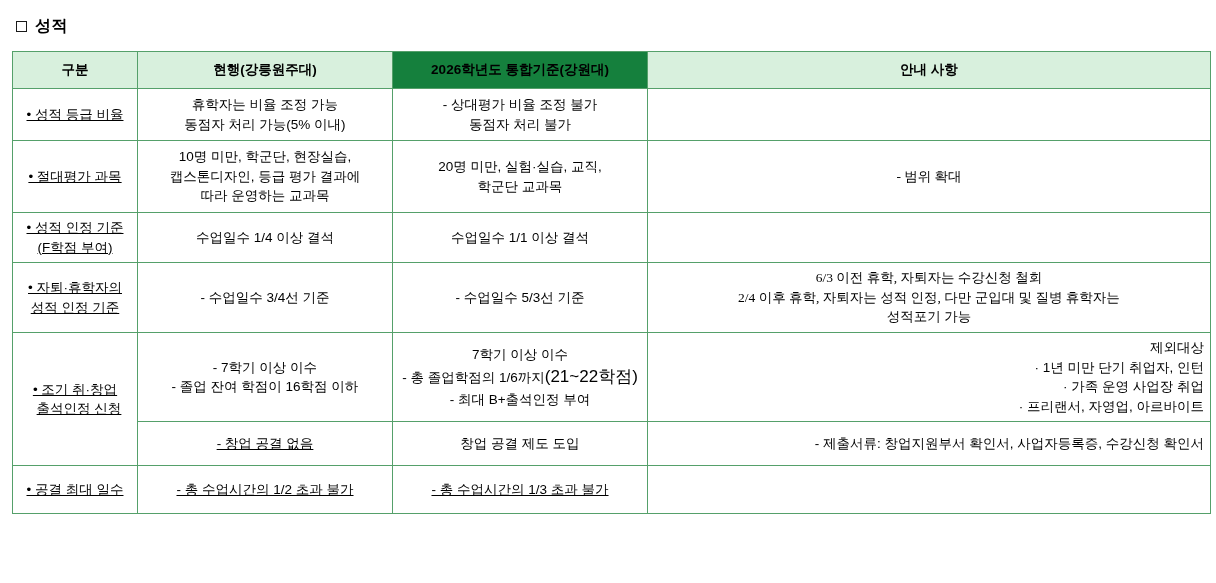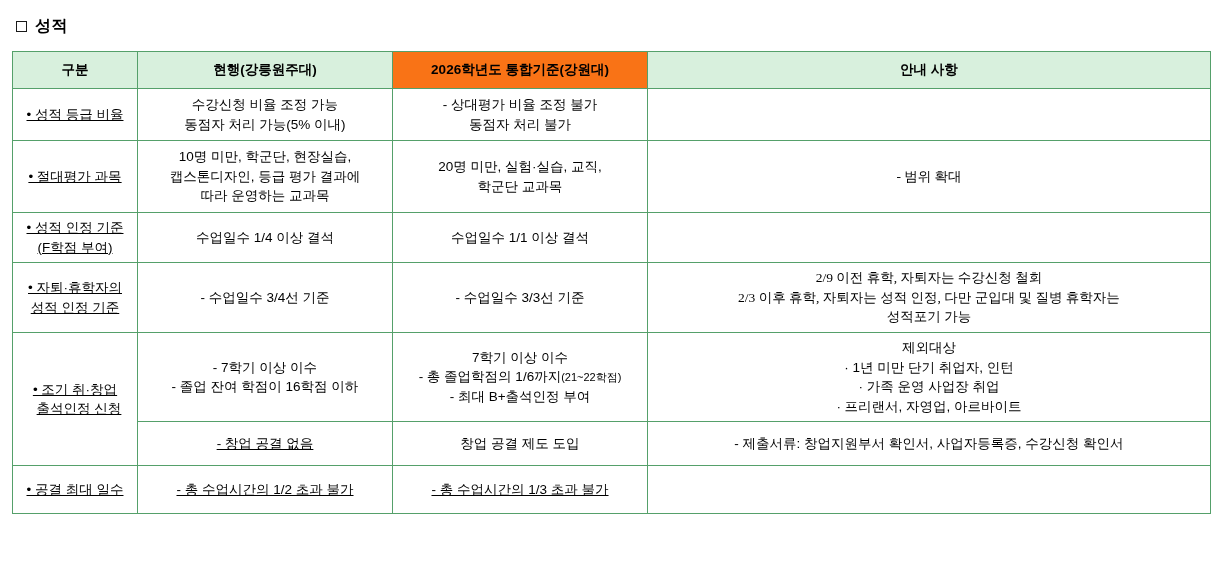--- a/index.html
+++ b/index.html
@@ -60,41 +60,41 @@
     vertical-align: middle;
     word-break: keep-all;
   }
   thead th {
     background: #d8f0dd;
     font-weight: bold;
     height: 26px;
     font-size: 14px;
   }
   thead th.highlight {
-    background: #f97316;
+    background: #15803d;
   }
   td.label-cell {
     text-align: left;
     padding-left: 10px;
     font-size: 13.5px;
     text-decoration: underline;
   }
   td.note-cell {
     text-align: left;
     padding-left: 10px;
   }
   td.note-center {
     text-align: center;
     font-family: Liberation Serif, serif;
   }
   .cell-line { display: block; }
-  .small-note { font-size: 11px; }
+  .small-note { font-size: 17px; }
   .bullet-line {
     display: block;
-    text-align: center;
+    text-align: right;
   }
 </style>
 </head>
 <body>
 
 <div class="page">
 
   <div class="doc-heading">
     <span class="checkbox-glyph"></span>
     <span class="heading-text">성적</span>
@@ -115,21 +115,21 @@
         <th>안내 사항</th>
       </tr>
     </thead>
     <tbody>
 
       <tr style="height:52px">
         <td class="label-cell">
           <span class="cell-line">• 성적 등급 비율</span>
         </td>
         <td>
-          <span class="cell-line">수강신청 비율 조정 가능</span>
+          <span class="cell-line">휴학자는 비율 조정 가능</span>
           <span class="cell-line">동점자 처리 가능(5% 이내)</span>
         </td>
         <td>
           <span class="cell-line">- 상대평가 비율 조정 불가</span>
           <span class="cell-line">동점자 처리 불가</span>
         </td>
         <td class="note-cell"></td>
       </tr>
 
       <tr style="height:72px">
@@ -166,25 +166,25 @@
 
       <tr style="height:70px">
         <td class="label-cell">
           <span class="cell-line">• 자퇴·휴학자의</span>
           <span class="cell-line" style="">성적 인정 기준</span>
         </td>
         <td>
           <span class="cell-line">- 수업일수 3/4선 기준</span>
         </td>
         <td>
-          <span class="cell-line">- 수업일수 3/3선 기준</span>
+          <span class="cell-line">- 수업일수 5/3선 기준</span>
         </td>
         <td class="note-cell note-center">
-          <span class="cell-line">2/9 이전 휴학, 자퇴자는 수강신청 철회</span>
-          <span class="cell-line">2/3 이후 휴학, 자퇴자는 성적 인정, 다만 군입대 및 질병 휴학자는</span>
+          <span class="cell-line">6/3 이전 휴학, 자퇴자는 수강신청 철회</span>
+          <span class="cell-line">2/4 이후 휴학, 자퇴자는 성적 인정, 다만 군입대 및 질병 휴학자는</span>
           <span class="cell-line">성적포기 가능</span>
         </td>
       </tr>
 
       <tr style="height:88px">
         <td class="label-cell" rowspan="2">
           <span class="cell-line">• 조기 취·창업</span>
           <span class="cell-line" style="padding-left:8px">출석인정 신청</span>
         </td>
         <td>

